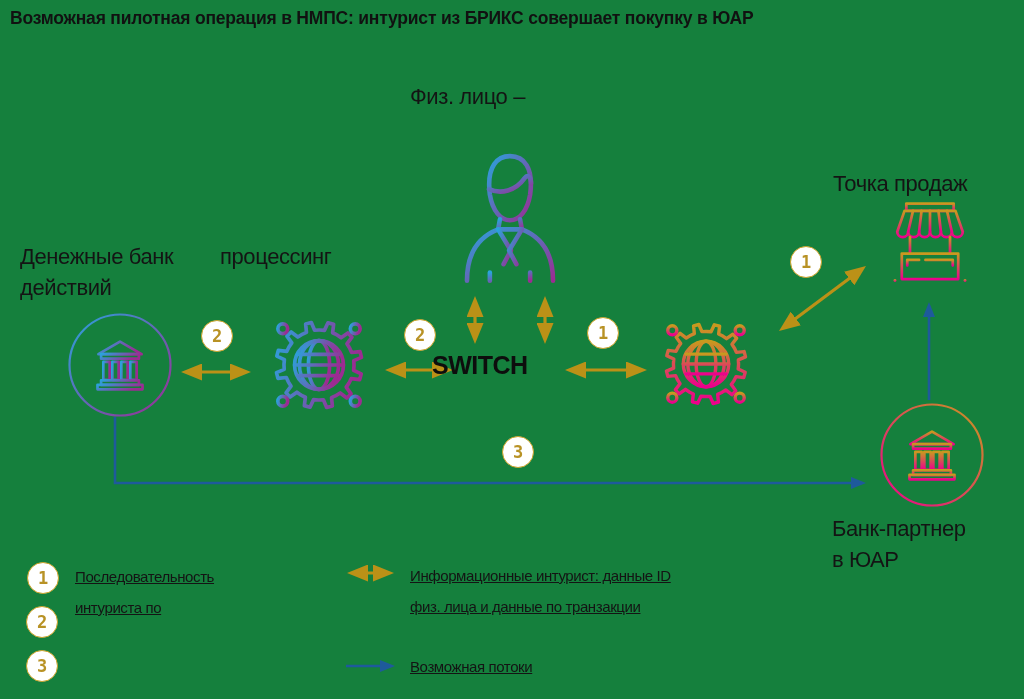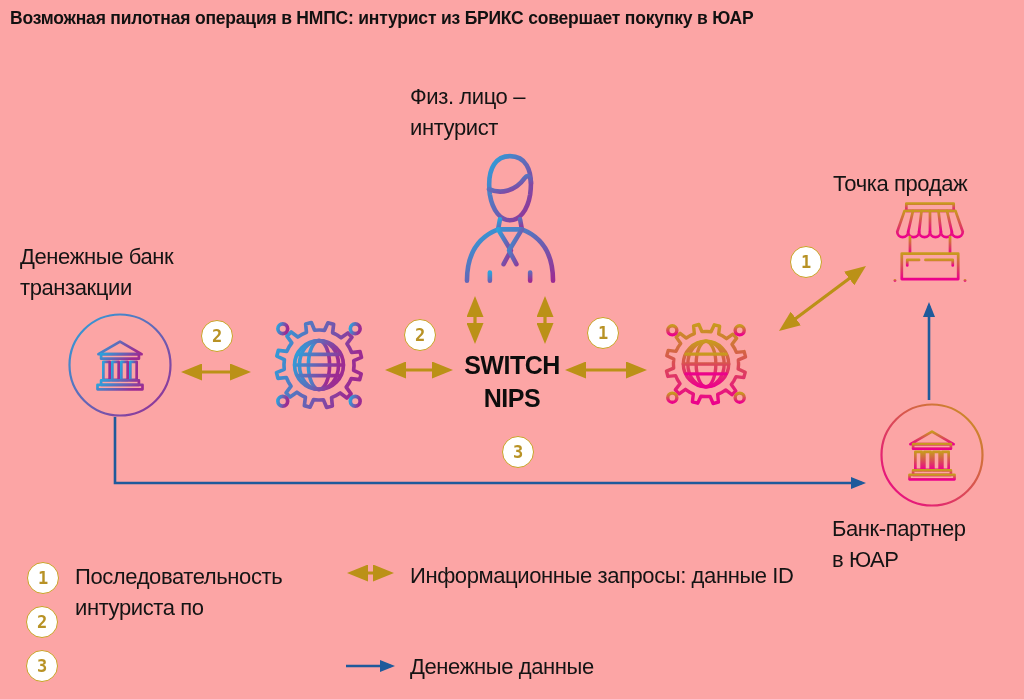--- a/index.html
+++ b/index.html
@@ -1,40 +1,40 @@
 <!DOCTYPE html>
 <html><head>
 <meta charset="utf-8">
 <style>
   html,body{margin:0;padding:0;background:#fff;}
   #stage{
-    position:relative;width:1024px;height:699px;background:#fca5a5;overflow:hidden;
+    position:relative;width:1024px;height:699px;background:#15803d;overflow:hidden;
     font-family:"Liberation Sans",sans-serif;color:#151515;
   }
   .abs{position:absolute;}
   .title{
     left:10px;top:8px;width:1000px;
     font-size:17.5px;font-weight:700;letter-spacing:-0.2px;color:#111;
   }
   .node-label{
     position:absolute;text-align:left;
     font-size:22px;line-height:31px;letter-spacing:-0.4px;color:#141414;
   }
   .switch-label{
-    position:absolute;text-align:center;
+    position:absolute;
     font-size:25px;line-height:33px;font-weight:700;letter-spacing:-0.5px;color:#0d0d0d;
   }
   .badge{
     position:absolute;width:32px;height:32px;border-radius:50%;
     border:1.6px solid #C9A227;background:#fff;box-sizing:border-box;
     display:flex;align-items:center;justify-content:center;
     font-family:"DejaVu Sans Mono",monospace;font-size:17px;font-weight:700;color:#B89225;
   }
   .legend-text{
-    position:absolute;font-size:22px;line-height:31px;letter-spacing:-0.4px;color:#141414;
+    position:absolute;font-size:15px;line-height:31px;letter-spacing:-0.4px;color:#141414;text-decoration:underline;
   }
   svg{display:block;}
   .overlay{position:absolute;left:0;top:0;pointer-events:none;}
 </style>
 </head>
 <body>
 
 <div id="stage">
 
   <svg width="0" height="0" class="overlay" aria-hidden="true">
@@ -77,31 +77,30 @@
     <line x1="545" y1="301" x2="545" y2="339" stroke="#BB9117" stroke-width="3.2" marker-start="url(#mGold)" marker-end="url(#mGold)"></line>
     <line x1="570" y1="370" x2="642" y2="370" stroke="#BB9117" stroke-width="3.2" marker-start="url(#mGold)" marker-end="url(#mGold)"></line>
     <line x1="783" y1="328" x2="862" y2="269" stroke="#BB9117" stroke-width="3.2" marker-start="url(#mGold)" marker-end="url(#mGold)"></line>
 
     <line x1="352" y1="573" x2="389" y2="573" stroke="#BB9117" stroke-width="3.2" marker-start="url(#mGold)" marker-end="url(#mGold)"></line>
     <line x1="346" y1="666" x2="391" y2="666" stroke="#1E5A9B" stroke-width="2.6" marker-end="url(#mBlue)"></line>
   </svg>
 
   <div class="node-label" style="left:20px;top:241px;width:200px">
     <div>Денежные банк</div>
-    <div>транзакции</div>
+    <div>действий</div>
   </div>
   <div class="node-label" style="left:220px;top:241px;width:200px">
+    <div>процессинг</div>
   </div>
   <div class="node-label" style="left:410px;top:81px;width:200px">
     <div>Физ. лицо –</div>
-    <div>интурист</div>
   </div>
   <div class="switch-label" style="left:432px;top:349px;width:160px">
     <div>SWITCH</div>
-    <div>NIPS</div>
   </div>
   <div class="node-label" style="left:833px;top:168px;width:200px">Точка продаж</div>
   <div class="node-label" style="left:832px;top:513px;width:200px">
     <div>Банк-партнер</div>
     <div>в ЮАР</div>
   </div>
 
   <svg class="abs" style="left:65px;top:310px" width="110" height="110" viewBox="0 0 110 110">
     <circle cx="55" cy="55" r="50.5" fill="none" stroke="url(#gBPd)" stroke-width="2.2"></circle>
     <g transform="translate(55,55) scale(0.9) translate(-32,-33)" fill="none" stroke="url(#gBPh)" stroke-width="3" stroke-linejoin="round">
@@ -193,18 +192,19 @@
   <div class="badge" style="left:27px;top:562px">1</div>
   <div class="badge" style="left:26px;top:606px">2</div>
   <div class="badge" style="left:26px;top:650px">3</div>
 
   <div class="legend-text" style="left:75px;top:561px;width:270px">
     <div>Последовательность</div>
     <div>интуриста по</div>
   </div>
 
   <div class="legend-text" style="left:410px;top:560px;width:470px">
-    <div>Информационные запросы: данные ID</div>
-  </div>
-
-  <div class="legend-text" style="left:410px;top:651px;width:300px">Денежные данные</div>
+    <div>Информационные интурист: данные ID</div>
+    <div>физ. лица и данные по транзакции</div>
+  </div>
+
+  <div class="legend-text" style="left:410px;top:651px;width:300px">Возможная потоки</div>
 
 </div>
 
 </body></html>

